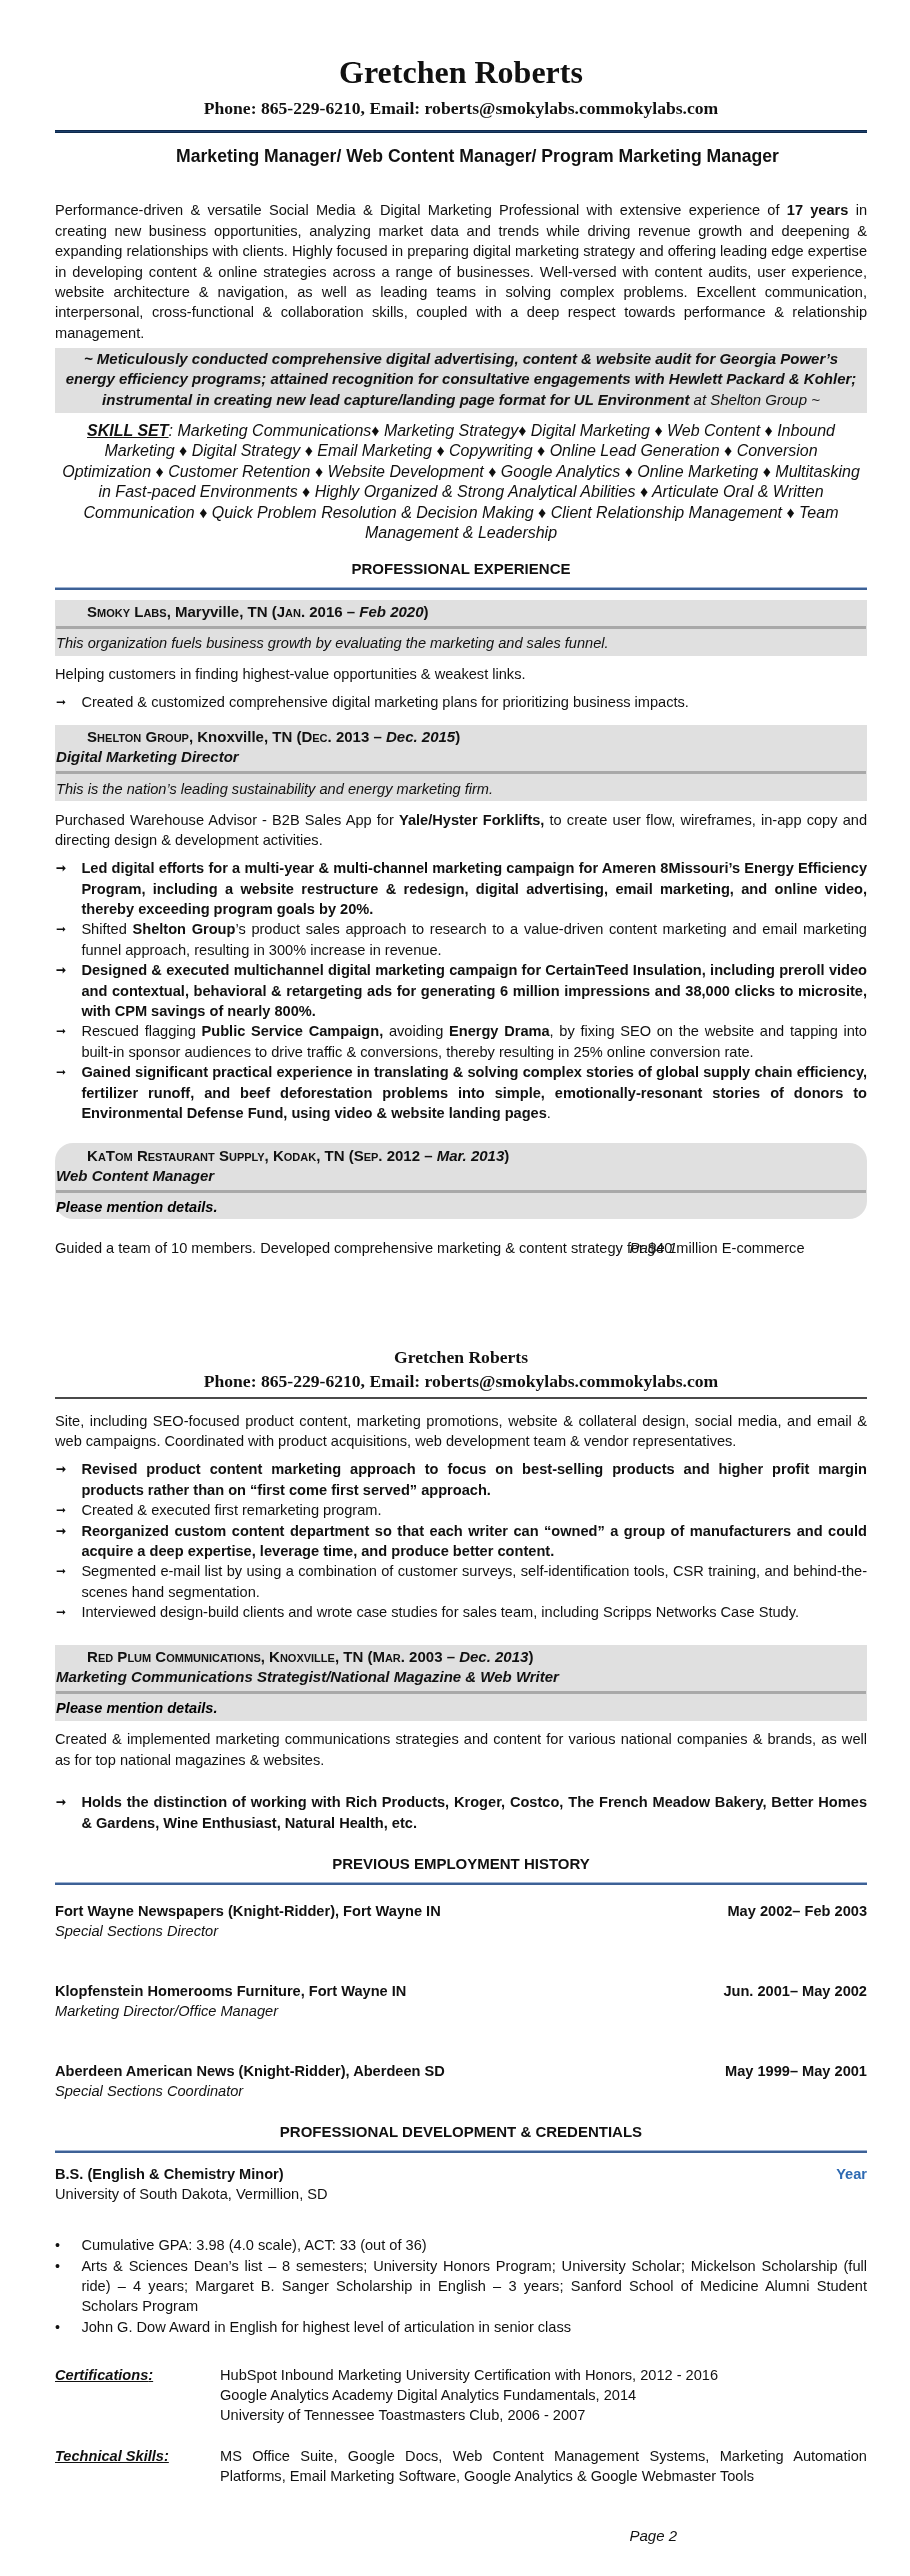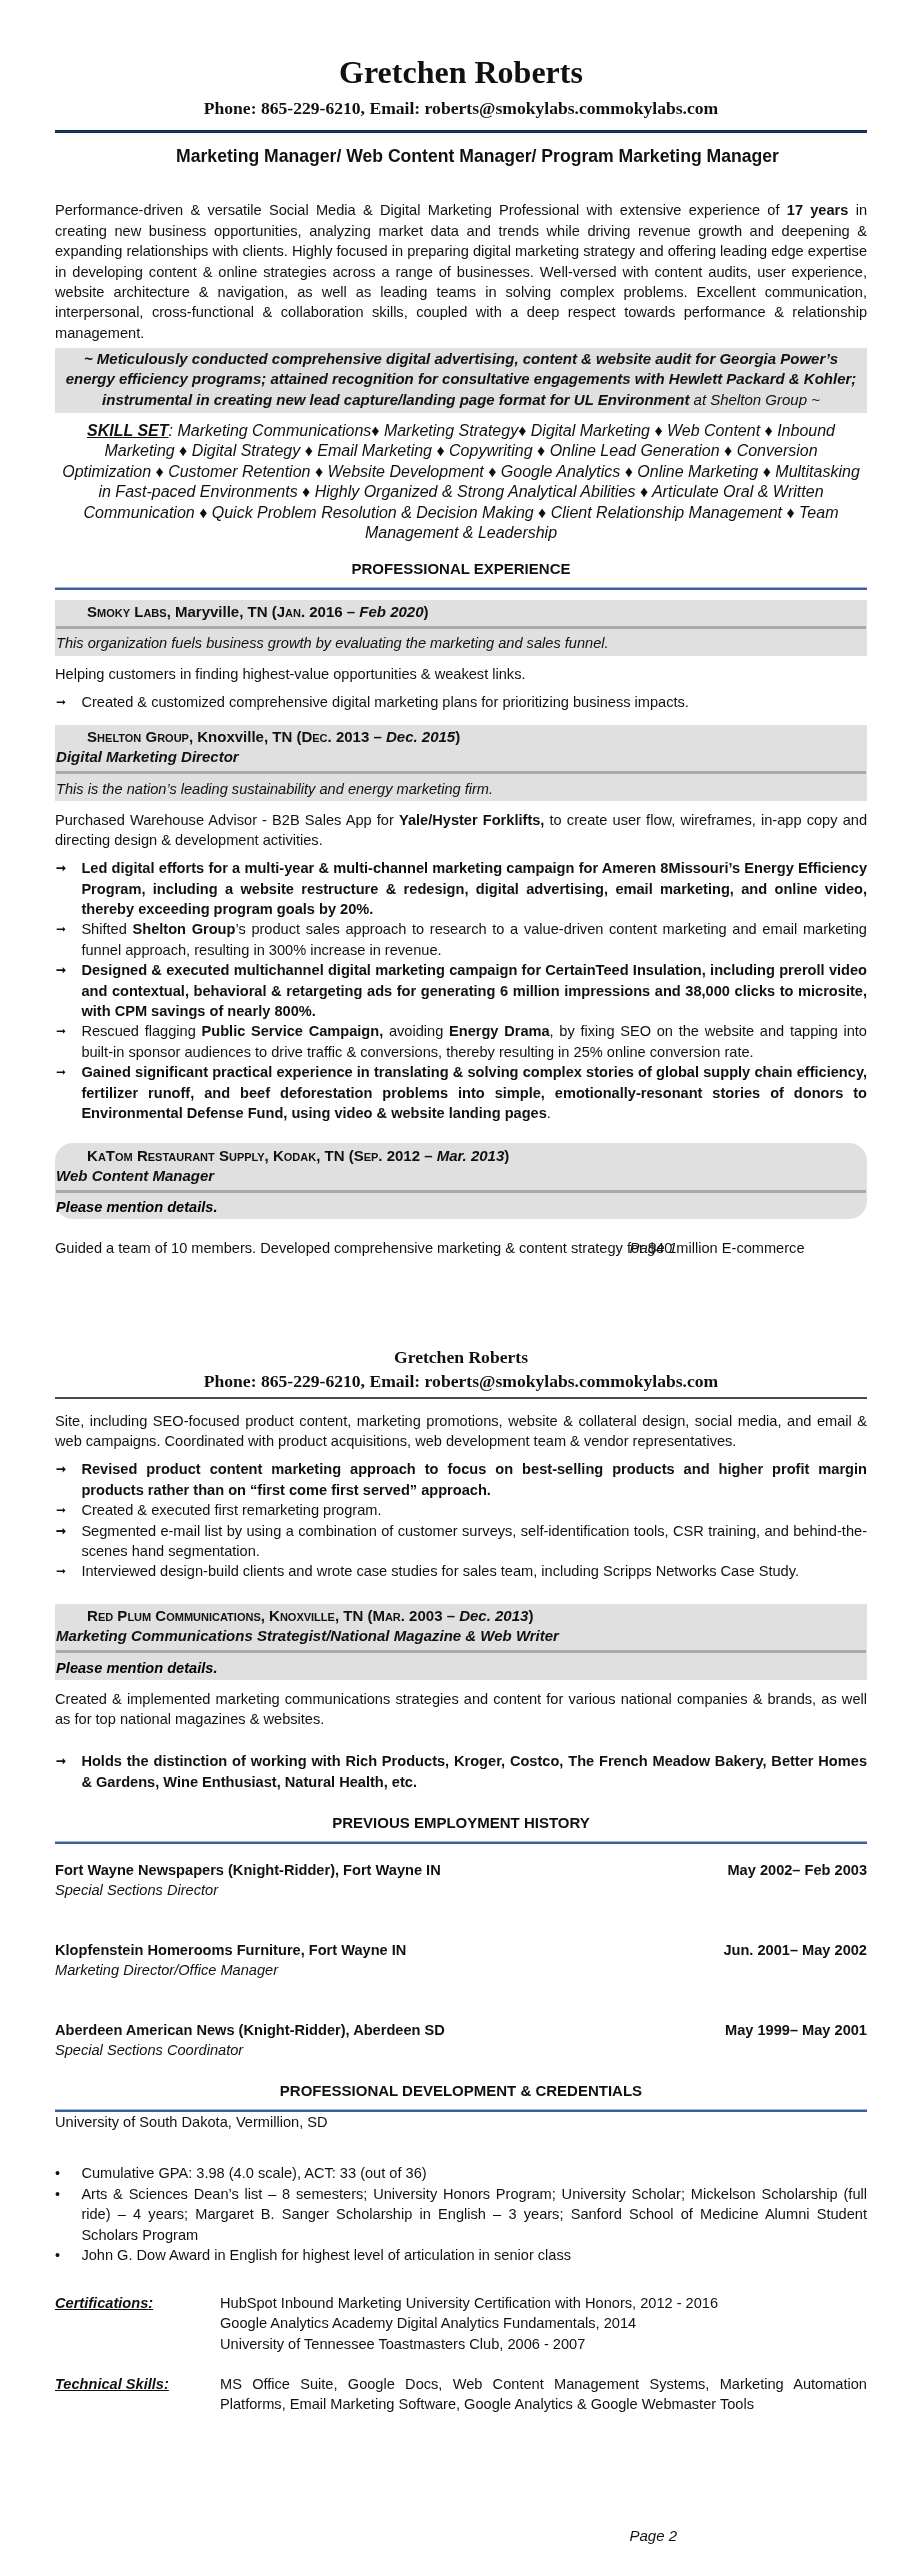--- a/index.html
+++ b/index.html
@@ -279,21 +279,21 @@
 <div class="page page2">
   <div class="content" style="top:59px;">
     <div class="name-sm">Gretchen Roberts</div>
     <div class="contact-sm">Phone: 865-229-6210, Email: roberts@smokylabs.commokylabs.com</div>
     <div class="rule-gray"></div>
 
     <p class="para" style="margin-top:12px;">Site, including SEO-focused product content, marketing promotions, website &amp; collateral design, social media, and email &amp; web campaigns. Coordinated with product acquisitions, web development team &amp; vendor representatives.</p>
     <ul class="arrows">
       <li class="bold"><span class="arrow">➞</span><span>Revised product content marketing approach to focus on best-selling products and higher profit margin products rather than on “first come first served” approach.</span></li>
       <li><span class="arrow">➞</span><span>Created &amp; executed first remarketing program.</span></li>
-      <li class="bold"><span class="arrow">➞</span></li>
+      <li class="bold"><span class="arrow">➞</span><span>Reorganized custom content department so that each writer can “owned” a group of manufacturers and could acquire a deep expertise, leverage time, and produce better content.</span></li>
       <li><span class="arrow">➞</span><span>Segmented e-mail list by using a combination of customer surveys, self-identification tools, CSR training, and behind-the-scenes hand segmentation.</span></li>
       <li><span class="arrow">➞</span><span>Interviewed design-build clients and wrote case studies for sales team, including Scripps Networks Case Study.</span></li>
     </ul>
 
     <div class="job-box" style="margin-top:22px;">
       <div class="job-company"><span>Red Plum Communications, Knoxville, TN</span><span class="loc"> (</span><span>Mar. 2003</span><span class="loc"> – </span><span class="date-it">Dec. 2013</span><span class="loc">)</span></div>
       <div class="job-title bold">Marketing Communications Strategist/National Magazine &amp; Web Writer</div>
       <div class="job-sep"></div>
       <div class="job-desc placeholder">Please mention details.</div>
     </div>
@@ -323,20 +323,24 @@
       <div class="prev-row">
           <span>Aberdeen American News (Knight-Ridder), Aberdeen SD</span>
           <span>May 1999– May 2001</span>
         </div>
       <div class="prev-role">Special Sections Coordinator</div>
     </div>
 
     <div class="section-title" style="margin-top:22px;">PROFESSIONAL DEVELOPMENT &amp; CREDENTIALS</div>
     <div class="rule-blue"></div>
 
+    <div class="edu-row">
+        <span>B.S. (English &amp; Chemistry Minor)</span>
+        <span class="edu-year">Year</span>
+      </div>
     <div class="edu-school">University of South Dakota, Vermillion, SD</div>
 
     <ul class="bullets">
       <li><span class="dot">•</span><span>Cumulative GPA: 3.98 (4.0 scale), ACT: 33 (out of 36)</span></li>
       <li><span class="dot">•</span><span>Arts &amp; Sciences Dean’s list – 8 semesters; University Honors Program; University Scholar; Mickelson Scholarship (full ride) – 4 years; Margaret B. Sanger Scholarship in English – 3 years; Sanford School of Medicine Alumni Student Scholars Program</span></li>
       <li><span class="dot">•</span><span>John G. Dow Award in English for highest level of articulation in senior class</span></li>
     </ul>
 
     <div class="cred-row" style="margin-top:27.5px;">
       <div class="cred-label"><span>Certifications</span><span style="text-decoration:none;">:</span></div>

